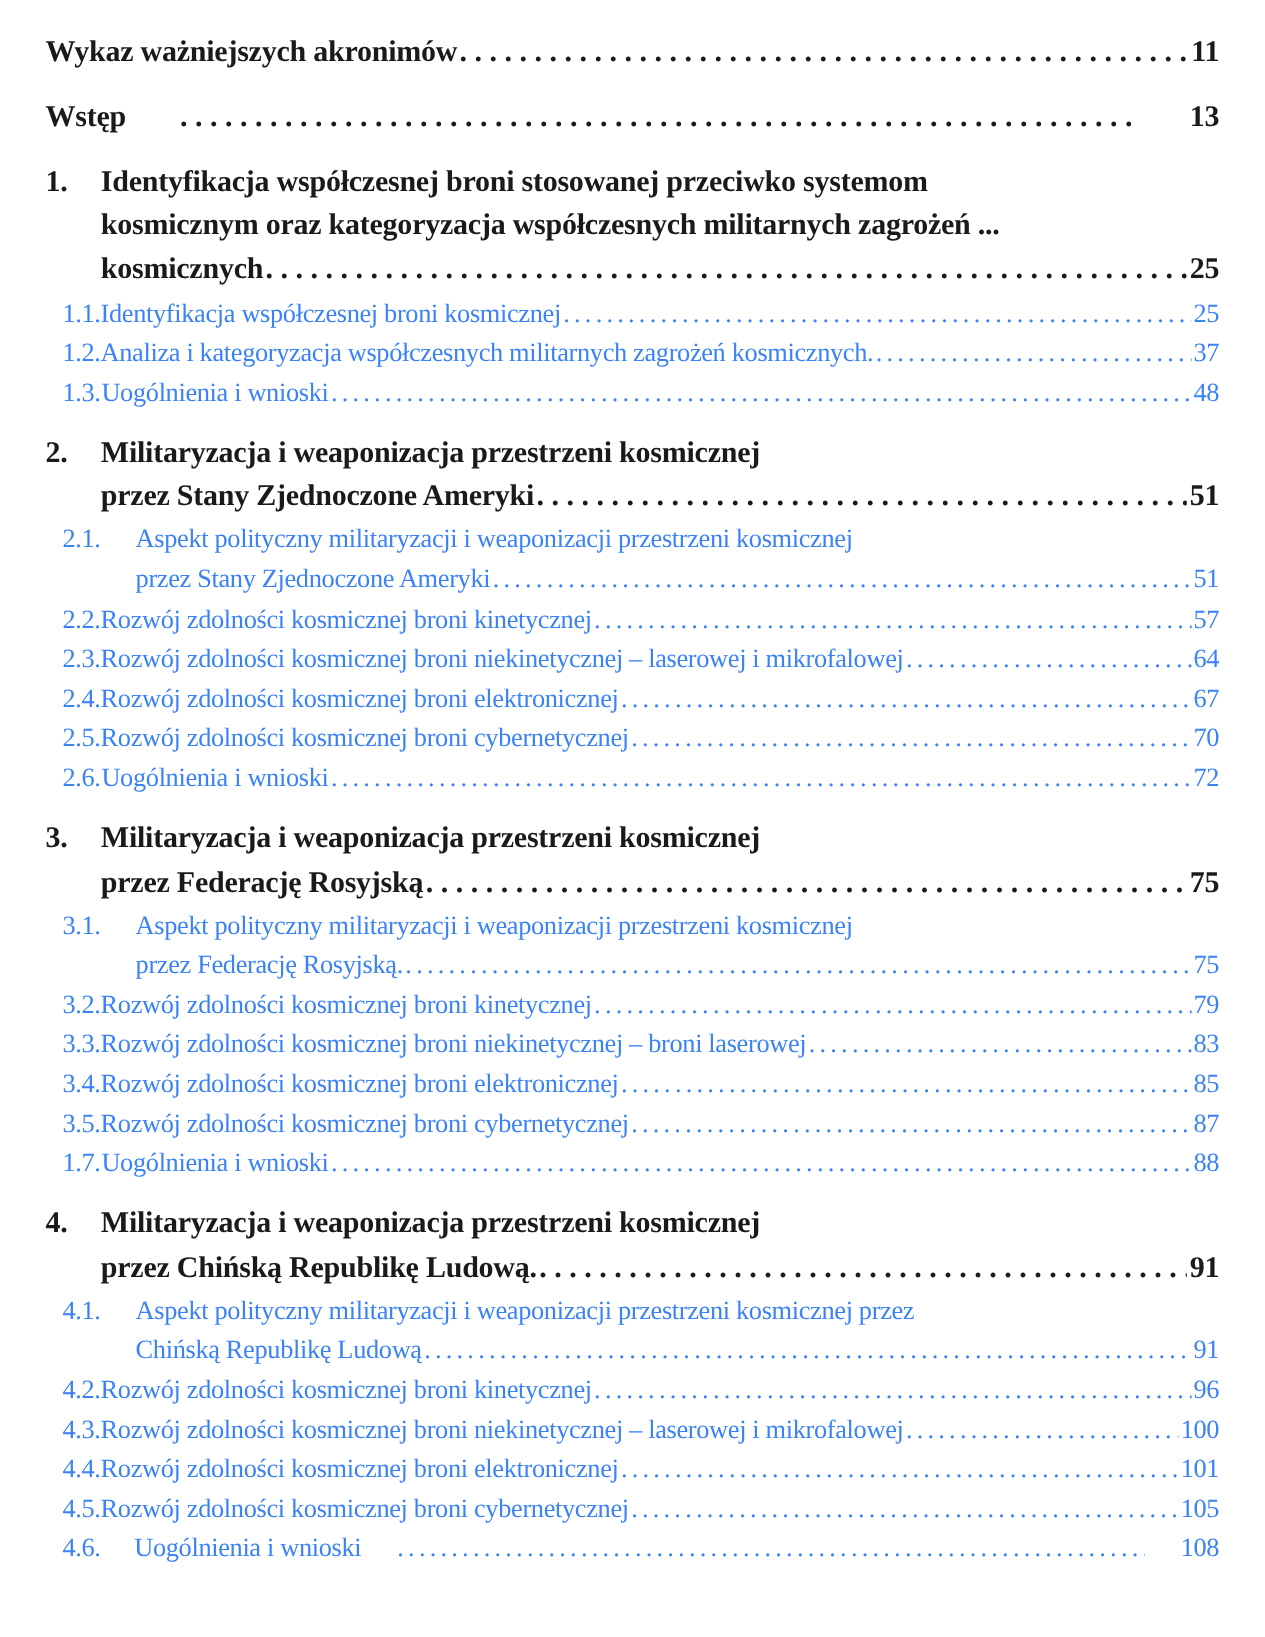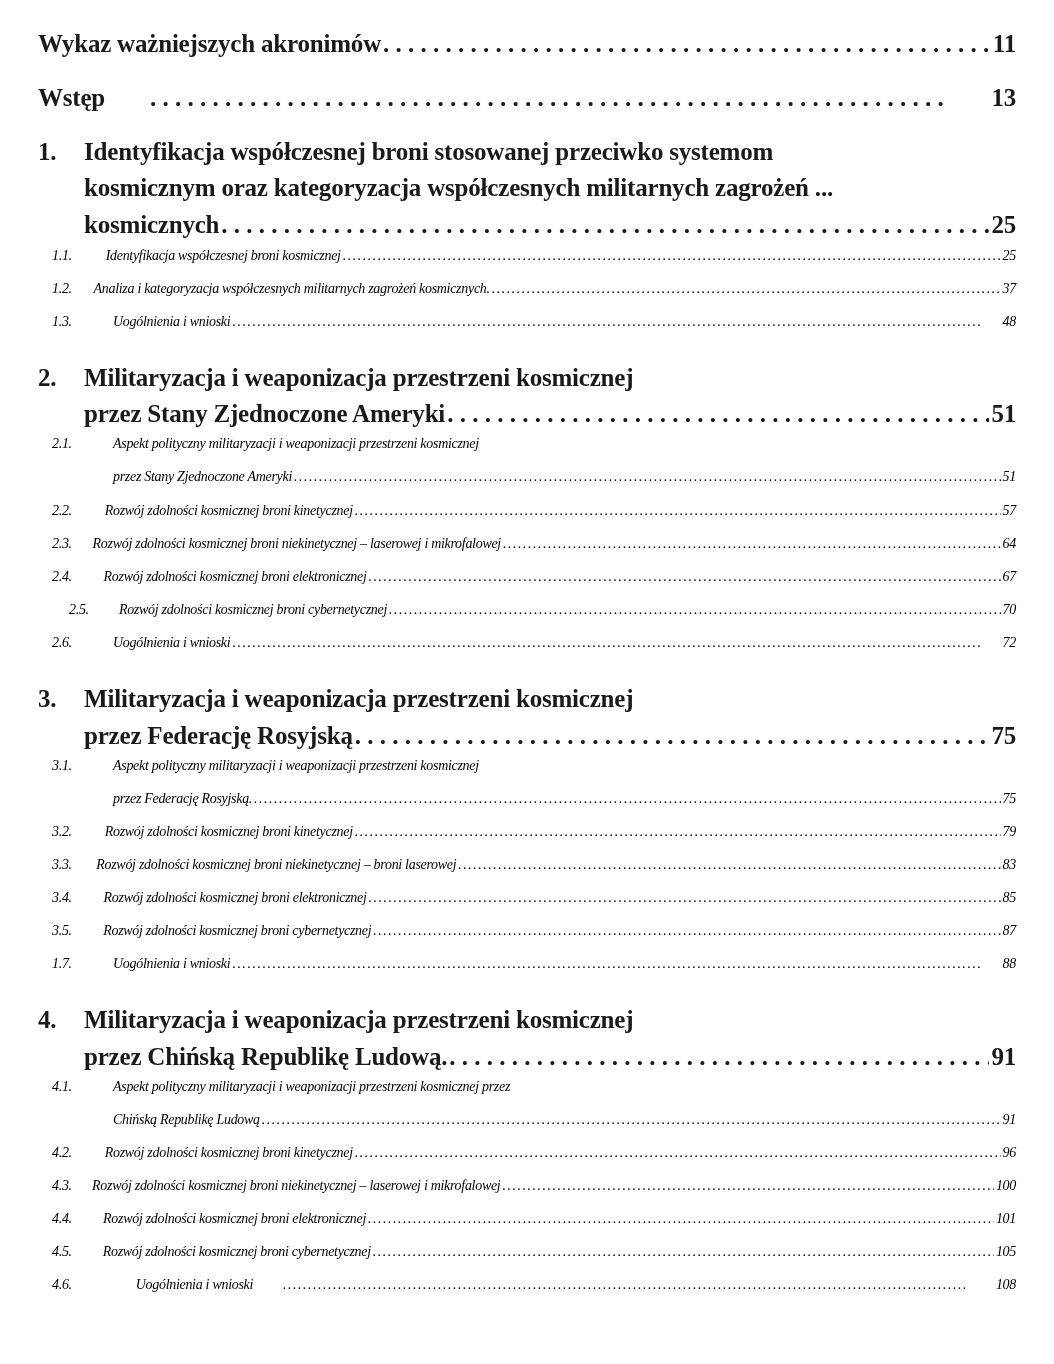--- a/index.html
+++ b/index.html
@@ -29,26 +29,25 @@
       letter-spacing: -0.2px;
       justify-content: flex-end;
     }
     .lvl0.cont {
       left: 84px;
     }
     .lvl0.nodots {
       right: auto;
     }
     .lvl1 {
-      font-size: 14px;
+      font-size: 22px;
       left: 52px;
       right: 38px;
-      color: #000000;
+      color: #3b82f6;
       letter-spacing: -0.3px;
-      font-style: italic;
     }
     .lvl1.cont {
       left: 113px;
     }
     .lvl1.nodots {
       right: auto;
     }
     .num0 {
       display: inline-block;
       width: 46px;
@@ -155,21 +154,21 @@
     <span class="title">Rozwój zdolności kosmicznej broni niekinetycznej – laserowej i mikrofalowej</span>
     <span class="dots"></span>
     <span class="page">64</span>
   </div>
   <div class="line lvl1" style="top:569px;">
     <span class="num1">2.4.</span>
     <span class="title">Rozwój zdolności kosmicznej broni elektronicznej</span>
     <span class="dots"></span>
     <span class="page">67</span>
   </div>
-  <div class="line lvl1" style="top:602px;margin-left:17px;">
+  <div class="line lvl1" style="top:602px;">
     <span class="num1">2.5.</span>
     <span class="title">Rozwój zdolności kosmicznej broni cybernetycznej</span>
     <span class="dots"></span>
     <span class="page">70</span>
   </div>
   <div class="line lvl1" style="top:635px;">
     <span class="num1">2.6.</span>
     <span class="title">Uogólnienia i wnioski</span>
     <span class="dots"></span>
     <span class="page">72</span>

